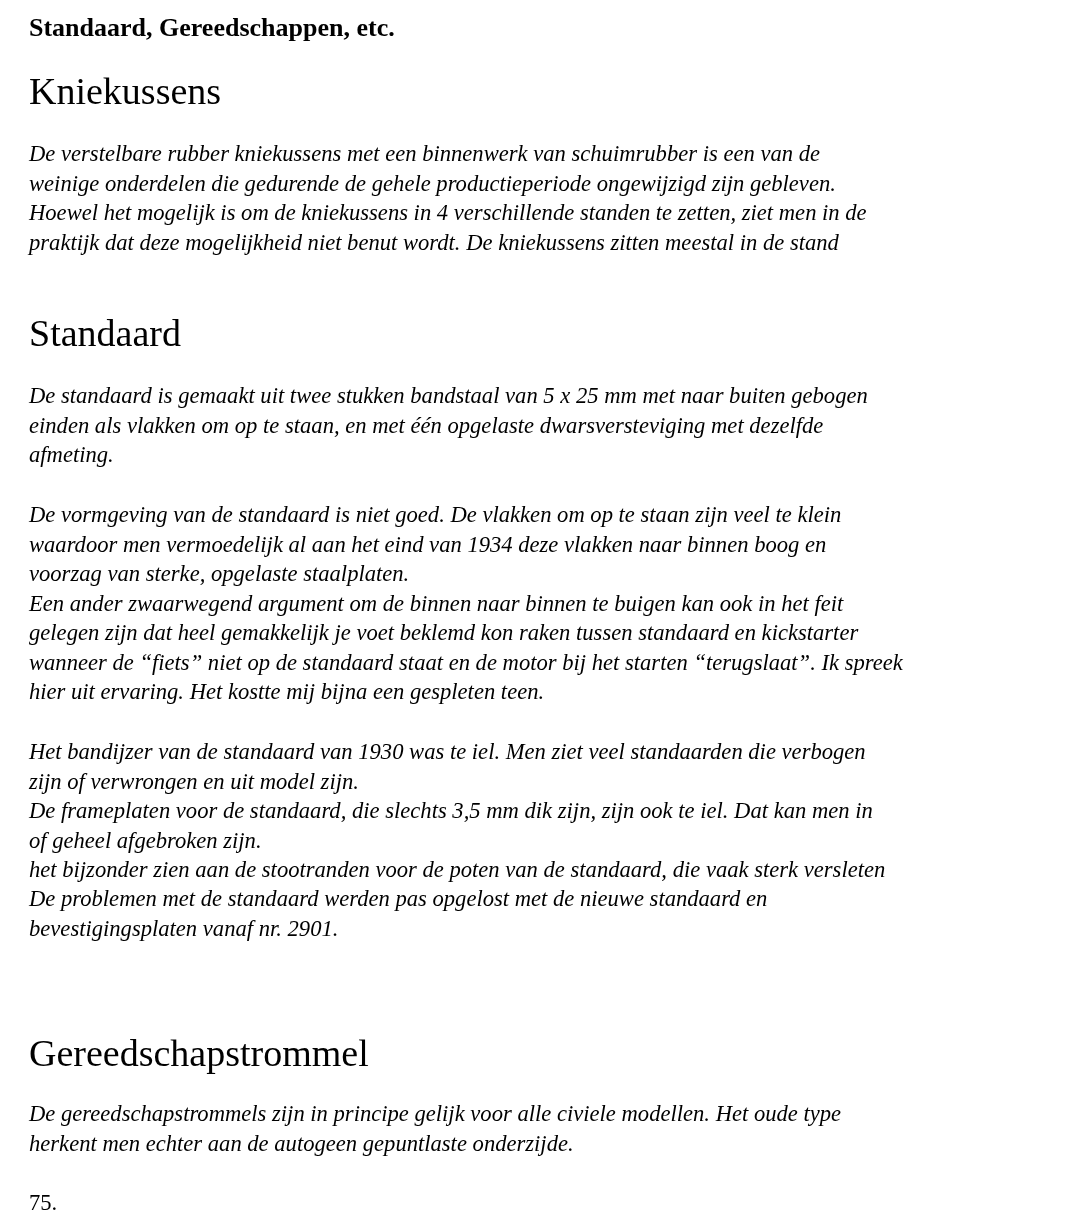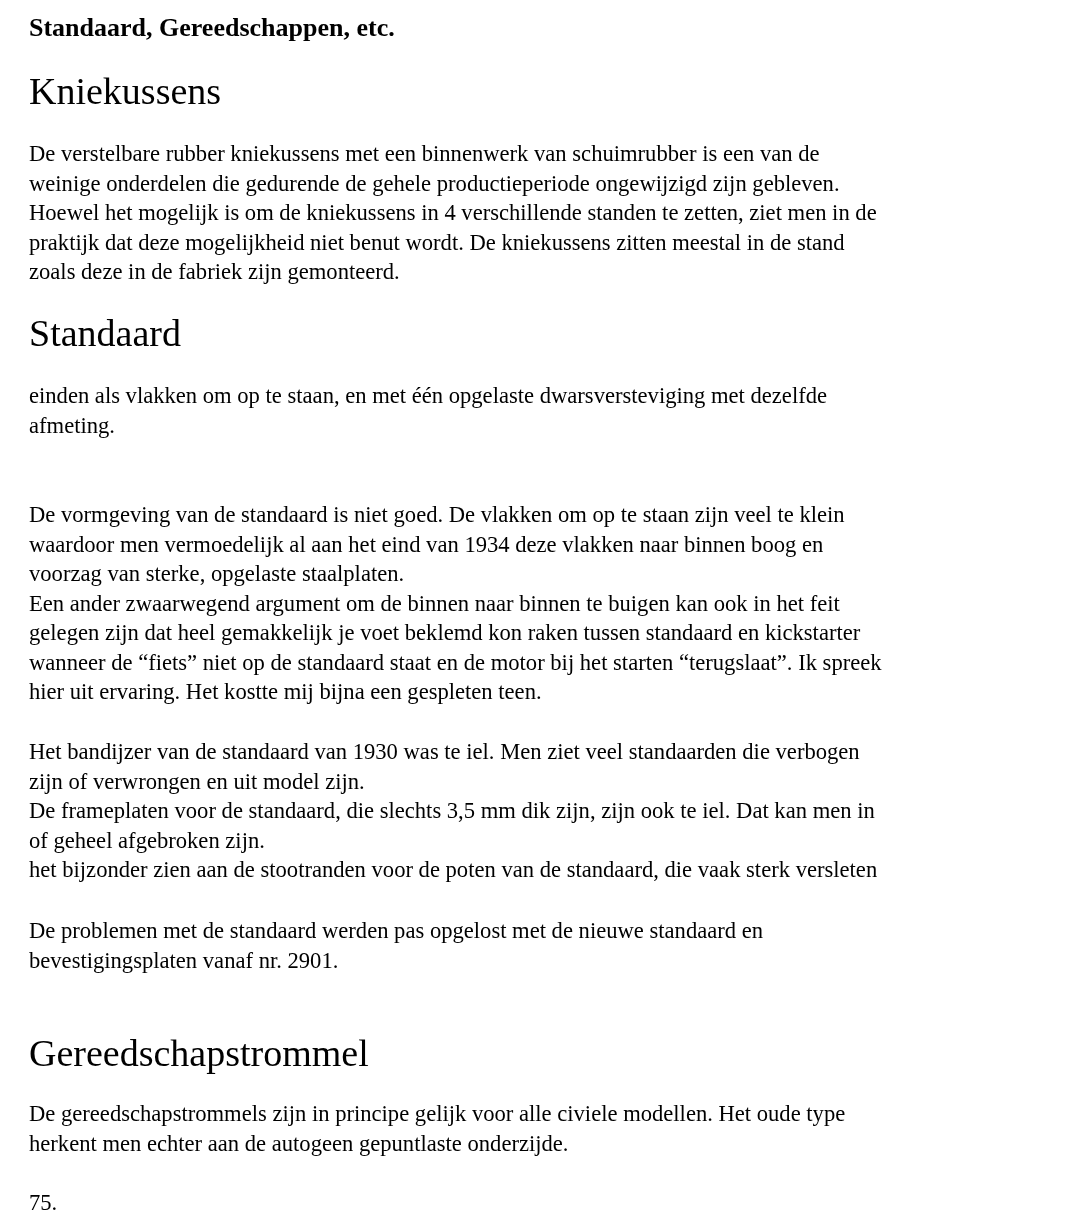--- a/index.html
+++ b/index.html
@@ -11,59 +11,59 @@
   .title {
     position: absolute; left: 0; top: 12px;
     font-weight: bold; font-size: 26px; line-height: 32px; white-space: nowrap; text-align: right;
   }
   .h2 {
     position: absolute; left: 0; font-size: 38px; line-height: 34px; white-space: nowrap;
   }
   .para {
     position: absolute; left: 0; font-size: 22.6px; line-height: 29.5px;
   }
-  .line { display: block; white-space: nowrap; }
+  .line { display: block; white-space: nowrap; font-style: italic; }
 </style>
 </head>
 <body>
 
 <div class="page">
   <div class="title">Standaard, Gereedschappen, etc.</div>
 
   <div class="h2" style="top:74px">Kniekussens</div>
   <div class="para" style="top:139px">
     <span class="line">De verstelbare rubber kniekussens met een binnenwerk van schuimrubber is een van de</span>
     <span class="line">weinige onderdelen die gedurende de gehele productieperiode ongewijzigd zijn gebleven.</span>
     <span class="line">Hoewel het mogelijk is om de kniekussens in 4 verschillende standen te zetten, ziet men in de</span>
     <span class="line">praktijk dat deze mogelijkheid niet benut wordt. De kniekussens zitten meestal in de stand</span>
-    <span class="line">zoals deze in de fabriek zijn gemonteerd.</span>
   </div>
 
   <div class="h2" style="top:316px">Standaard</div>
   <div class="para" style="top:381px">
+    <span class="line">De standaard is gemaakt uit twee stukken bandstaal van 5 x 25 mm met naar buiten gebogen</span>
     <span class="line">einden als vlakken om op te staan, en met één opgelaste dwarsversteviging met dezelfde</span>
     <span class="line">afmeting.</span>
   </div>
   <div class="para" style="top:500px">
     <span class="line">De vormgeving van de standaard is niet goed. De vlakken om op te staan zijn veel te klein</span>
     <span class="line">waardoor men vermoedelijk al aan het eind van 1934 deze vlakken naar binnen boog en</span>
     <span class="line">voorzag van sterke, opgelaste staalplaten.</span>
     <span class="line">Een ander zwaarwegend argument om de binnen naar binnen te buigen kan ook in het feit</span>
     <span class="line">gelegen zijn dat heel gemakkelijk je voet beklemd kon raken tussen standaard en kickstarter</span>
     <span class="line">wanneer de “fiets” niet op de standaard staat en de motor bij het starten “terugslaat”. Ik spreek</span>
     <span class="line">hier uit ervaring. Het kostte mij bijna een gespleten teen.</span>
   </div>
   <div class="para" style="top:737px">
     <span class="line">Het bandijzer van de standaard van 1930 was te iel. Men ziet veel standaarden die verbogen</span>
     <span class="line">zijn of verwrongen en uit model zijn.</span>
     <span class="line">De frameplaten voor de standaard, die slechts 3,5 mm dik zijn, zijn ook te iel. Dat kan men in</span>
     <span class="line">of geheel afgebroken zijn.</span>
     <span class="line">het bijzonder zien aan de stootranden voor de poten van de standaard, die vaak sterk versleten</span>
   </div>
-  <div class="para" style="top:916px">
+  <div class="para" style="top:884px">
     <span class="line">De problemen met de standaard werden pas opgelost met de nieuwe standaard en</span>
     <span class="line">bevestigingsplaten vanaf nr. 2901.</span>
   </div>
 
   <div class="h2" style="top:1036px">Gereedschapstrommel</div>
   <div class="para" style="top:1099px">
     <span class="line">De gereedschapstrommels zijn in principe gelijk voor alle civiele modellen. Het oude type</span>
     <span class="line">herkent men echter aan de autogeen gepuntlaste onderzijde.</span>
   </div>
 

